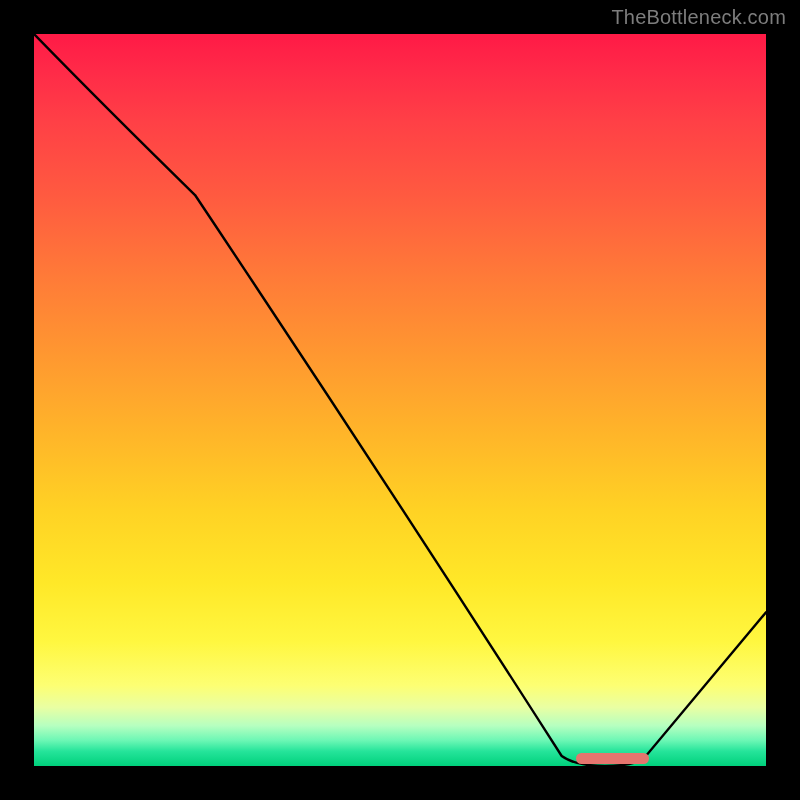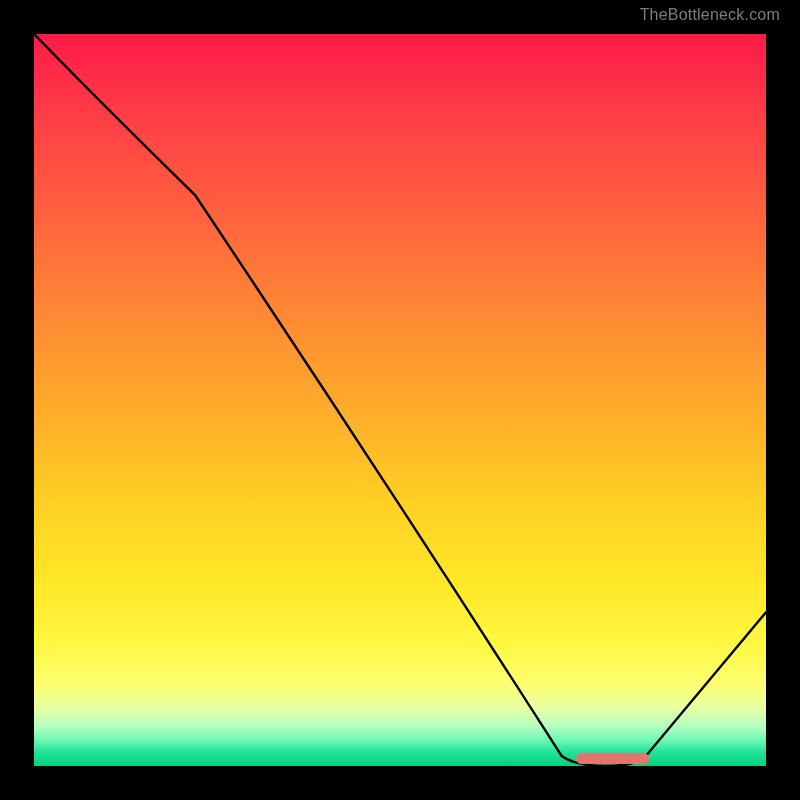--- a/index.html
+++ b/index.html
@@ -66,23 +66,23 @@
   .marker {
     position: absolute;
     height: 11px;
     border-radius: 6px;
     background: #e4756e;
     bottom: 2px;
   }
   .attribution {
     position: absolute;
     top: 6px;
-    right: 20px;
+    right: 14px;
     color: #7d7d7d;
-    font-size: 16px;
+    font-size: 20px;
     letter-spacing: 0.2px;
     user-select: none;
   }
 </style>
 </head>
 <body>
 
 <div class="frame">
 
   <div class="plot-area">

